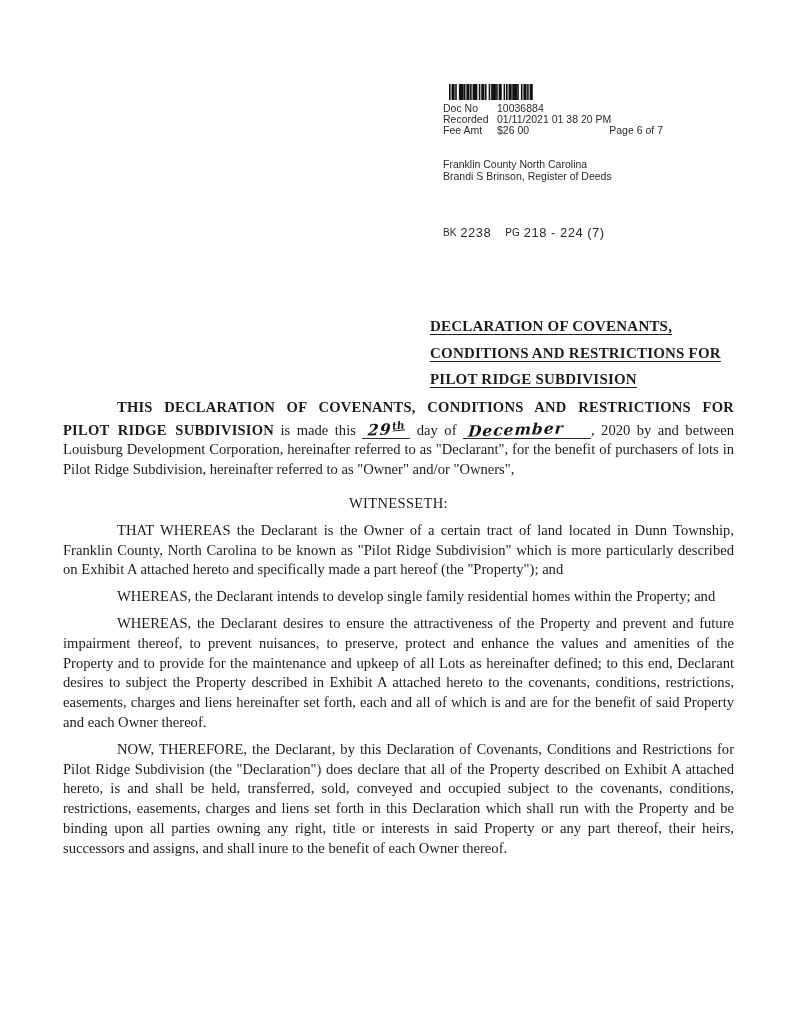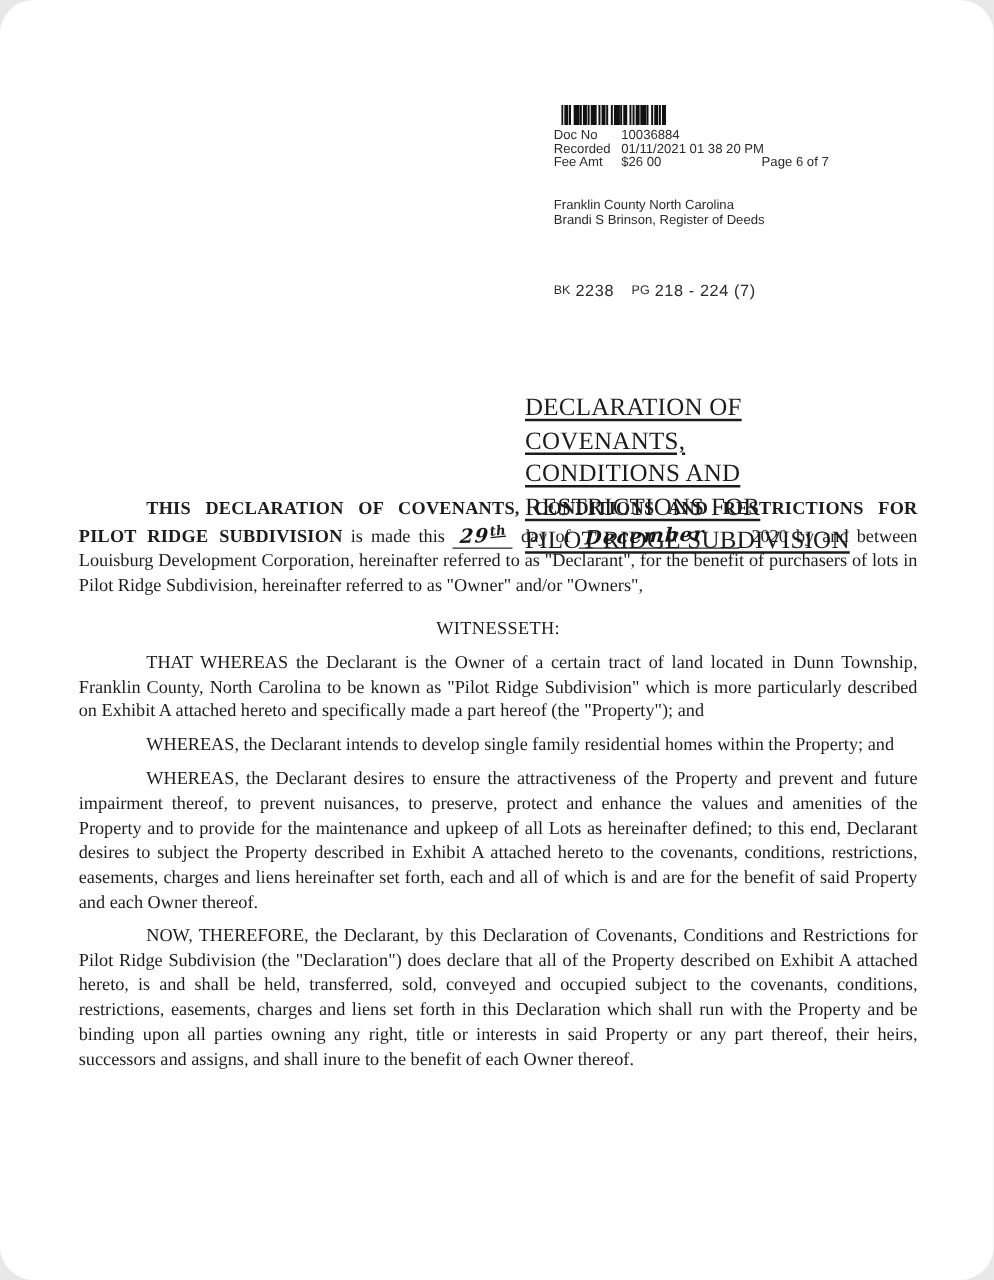--- a/index.html
+++ b/index.html
@@ -6,21 +6,20 @@
   html, body { background: #e8e8e8; }
   .page {
     position: relative;
     width: 795px;
     height: 1024px;
     background: #ffffff;
     margin: 0 auto;
     overflow: hidden;
     color: #1c1c1c;
     font-family: "Liberation Serif", serif;
-    border-radius: 27px;
   }
 
   
   .stamp {
     position: absolute;
     left: 443px;
     top: 84px;
     width: 220px;
     font-family: "Liberation Sans", sans-serif;
     font-size: 10.5px;
@@ -49,26 +48,27 @@
     left: 64px;
     top: 295px;
     font-size: 15px;
     line-height: 21px;
     letter-spacing: .2px;
   }
 
   
   .doc-title {
     position: absolute;
-    left: 420px;
+    left: 430px;
     top: 313px;
     width: 296px;
-    font-size: 20px;
+    font-size: 15px;
     line-height: 26.5px;
     letter-spacing: .2px;
+    font-weight: bold;
   }
   .doc-title .title-line {
     text-decoration: underline;
     text-underline-offset: 3px;
   }
 
   
   .body-text {
     position: absolute;
     left: 63px;

